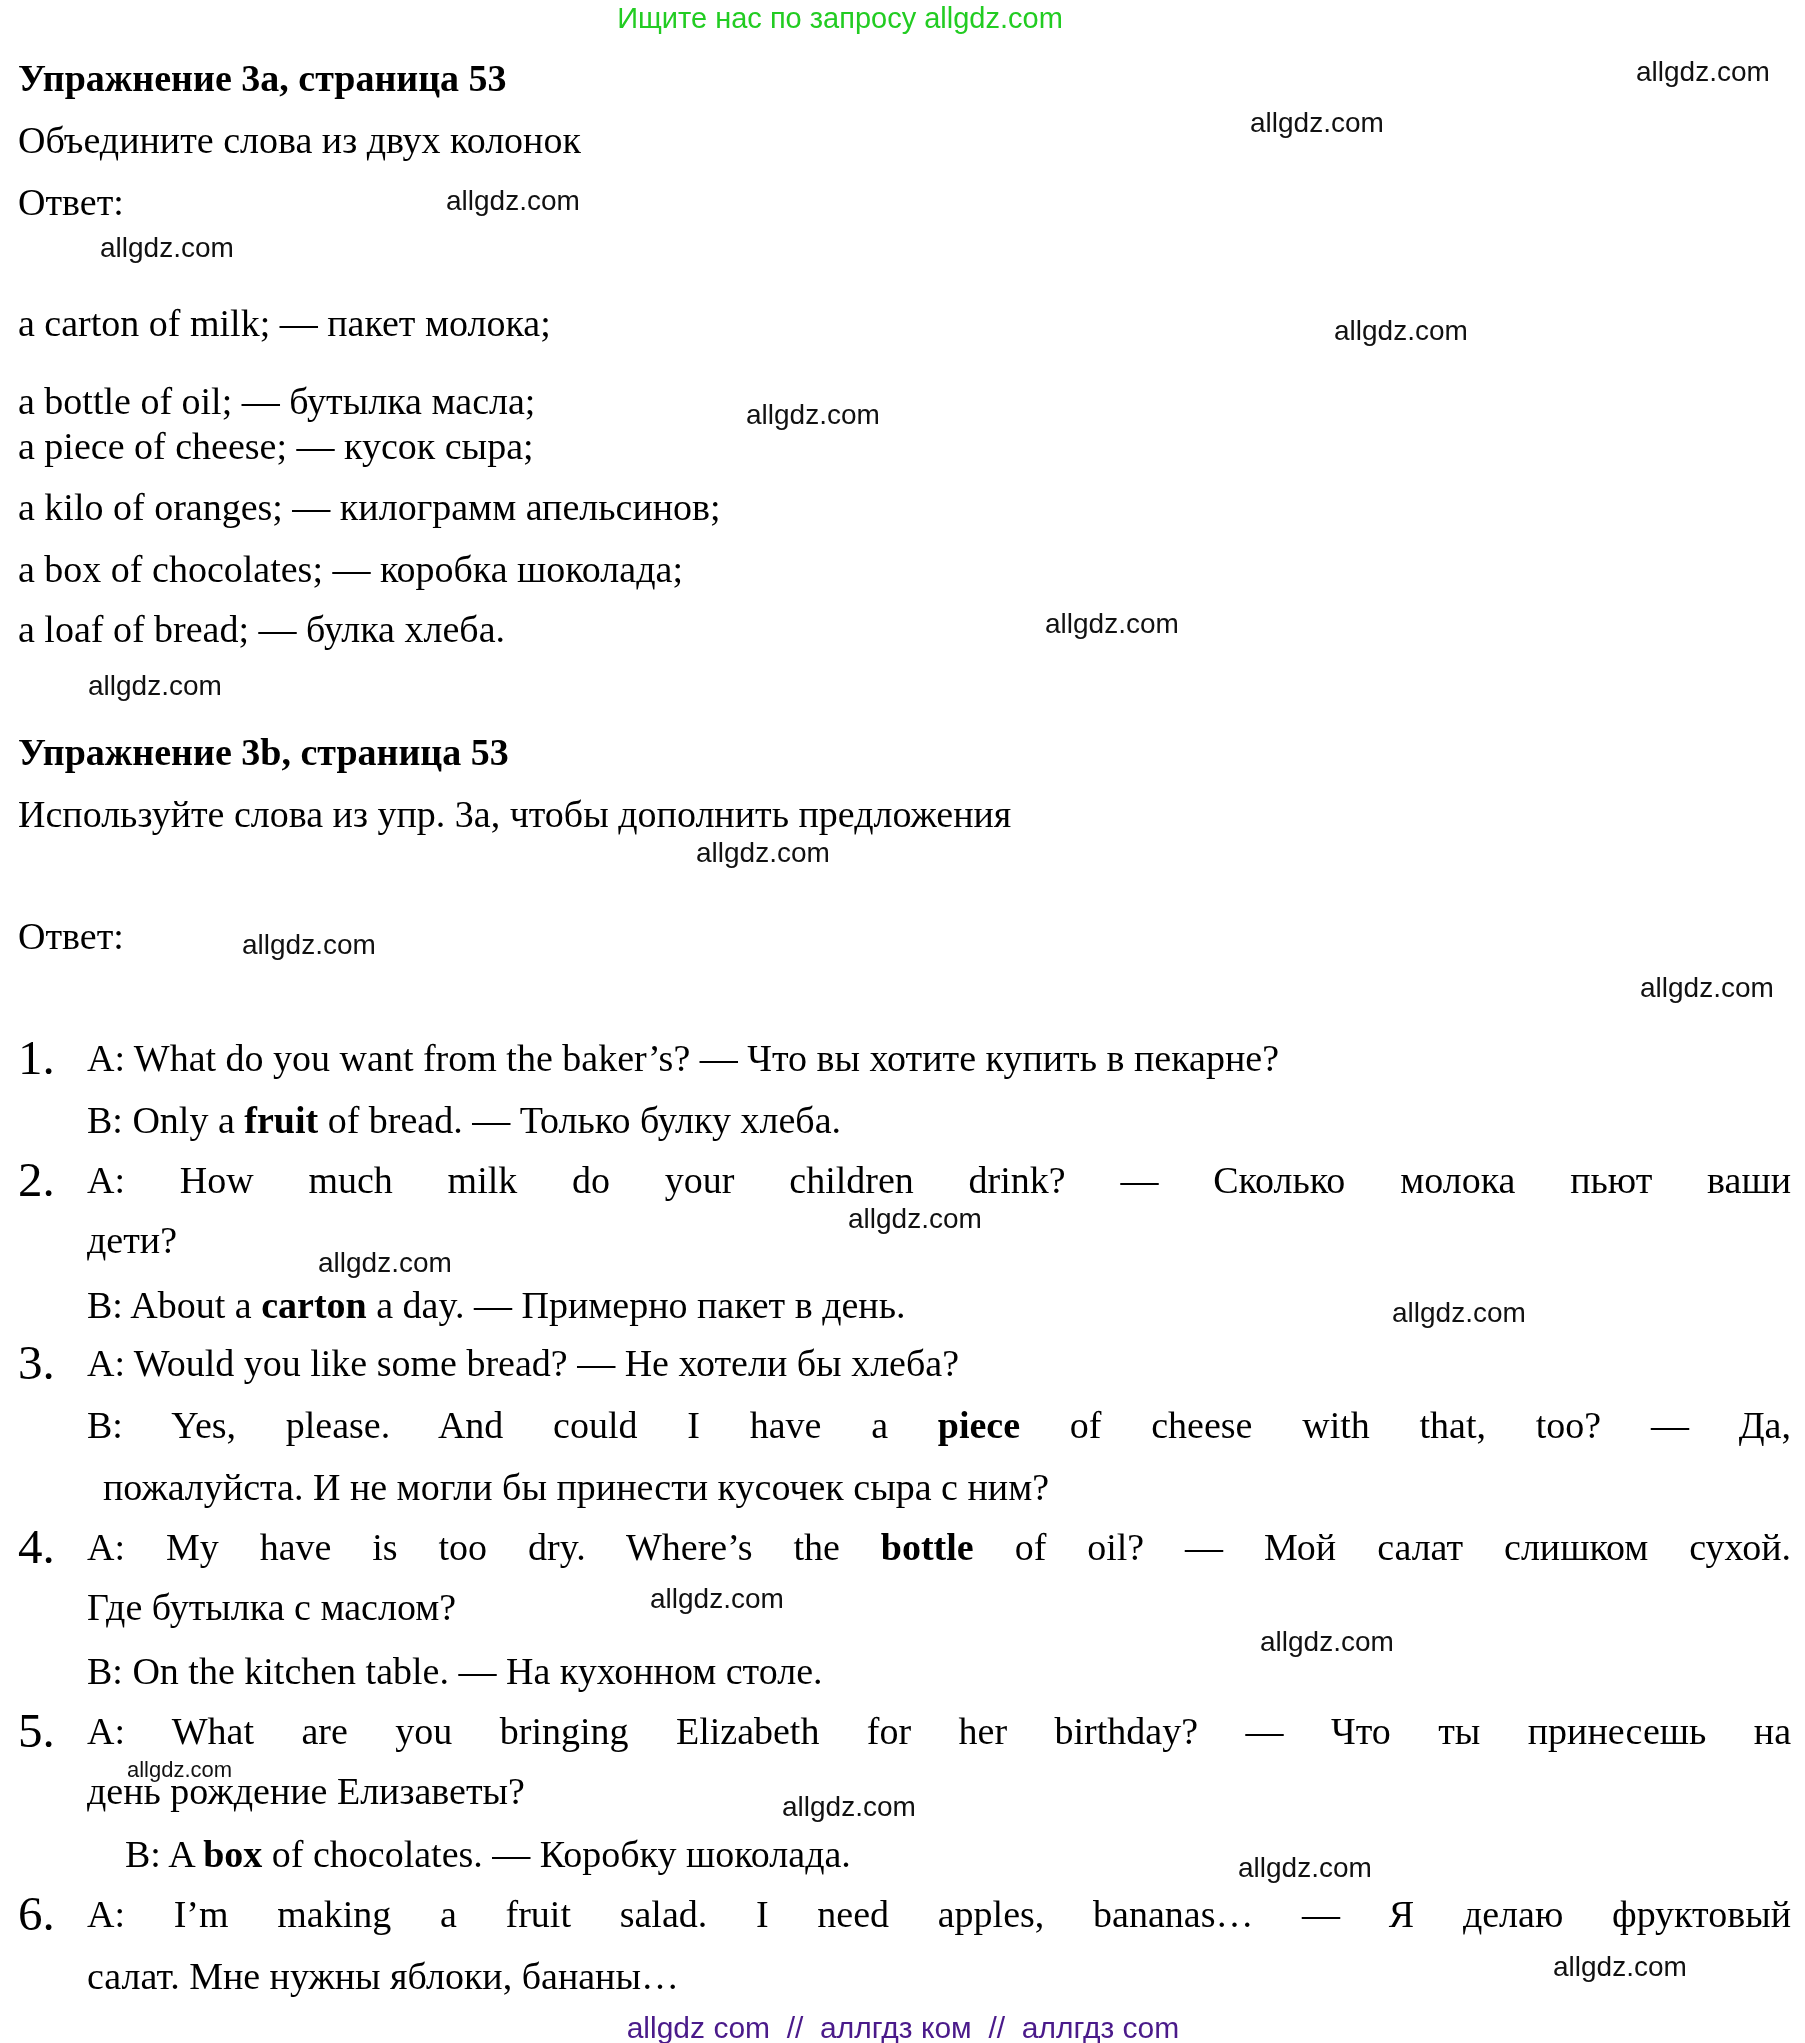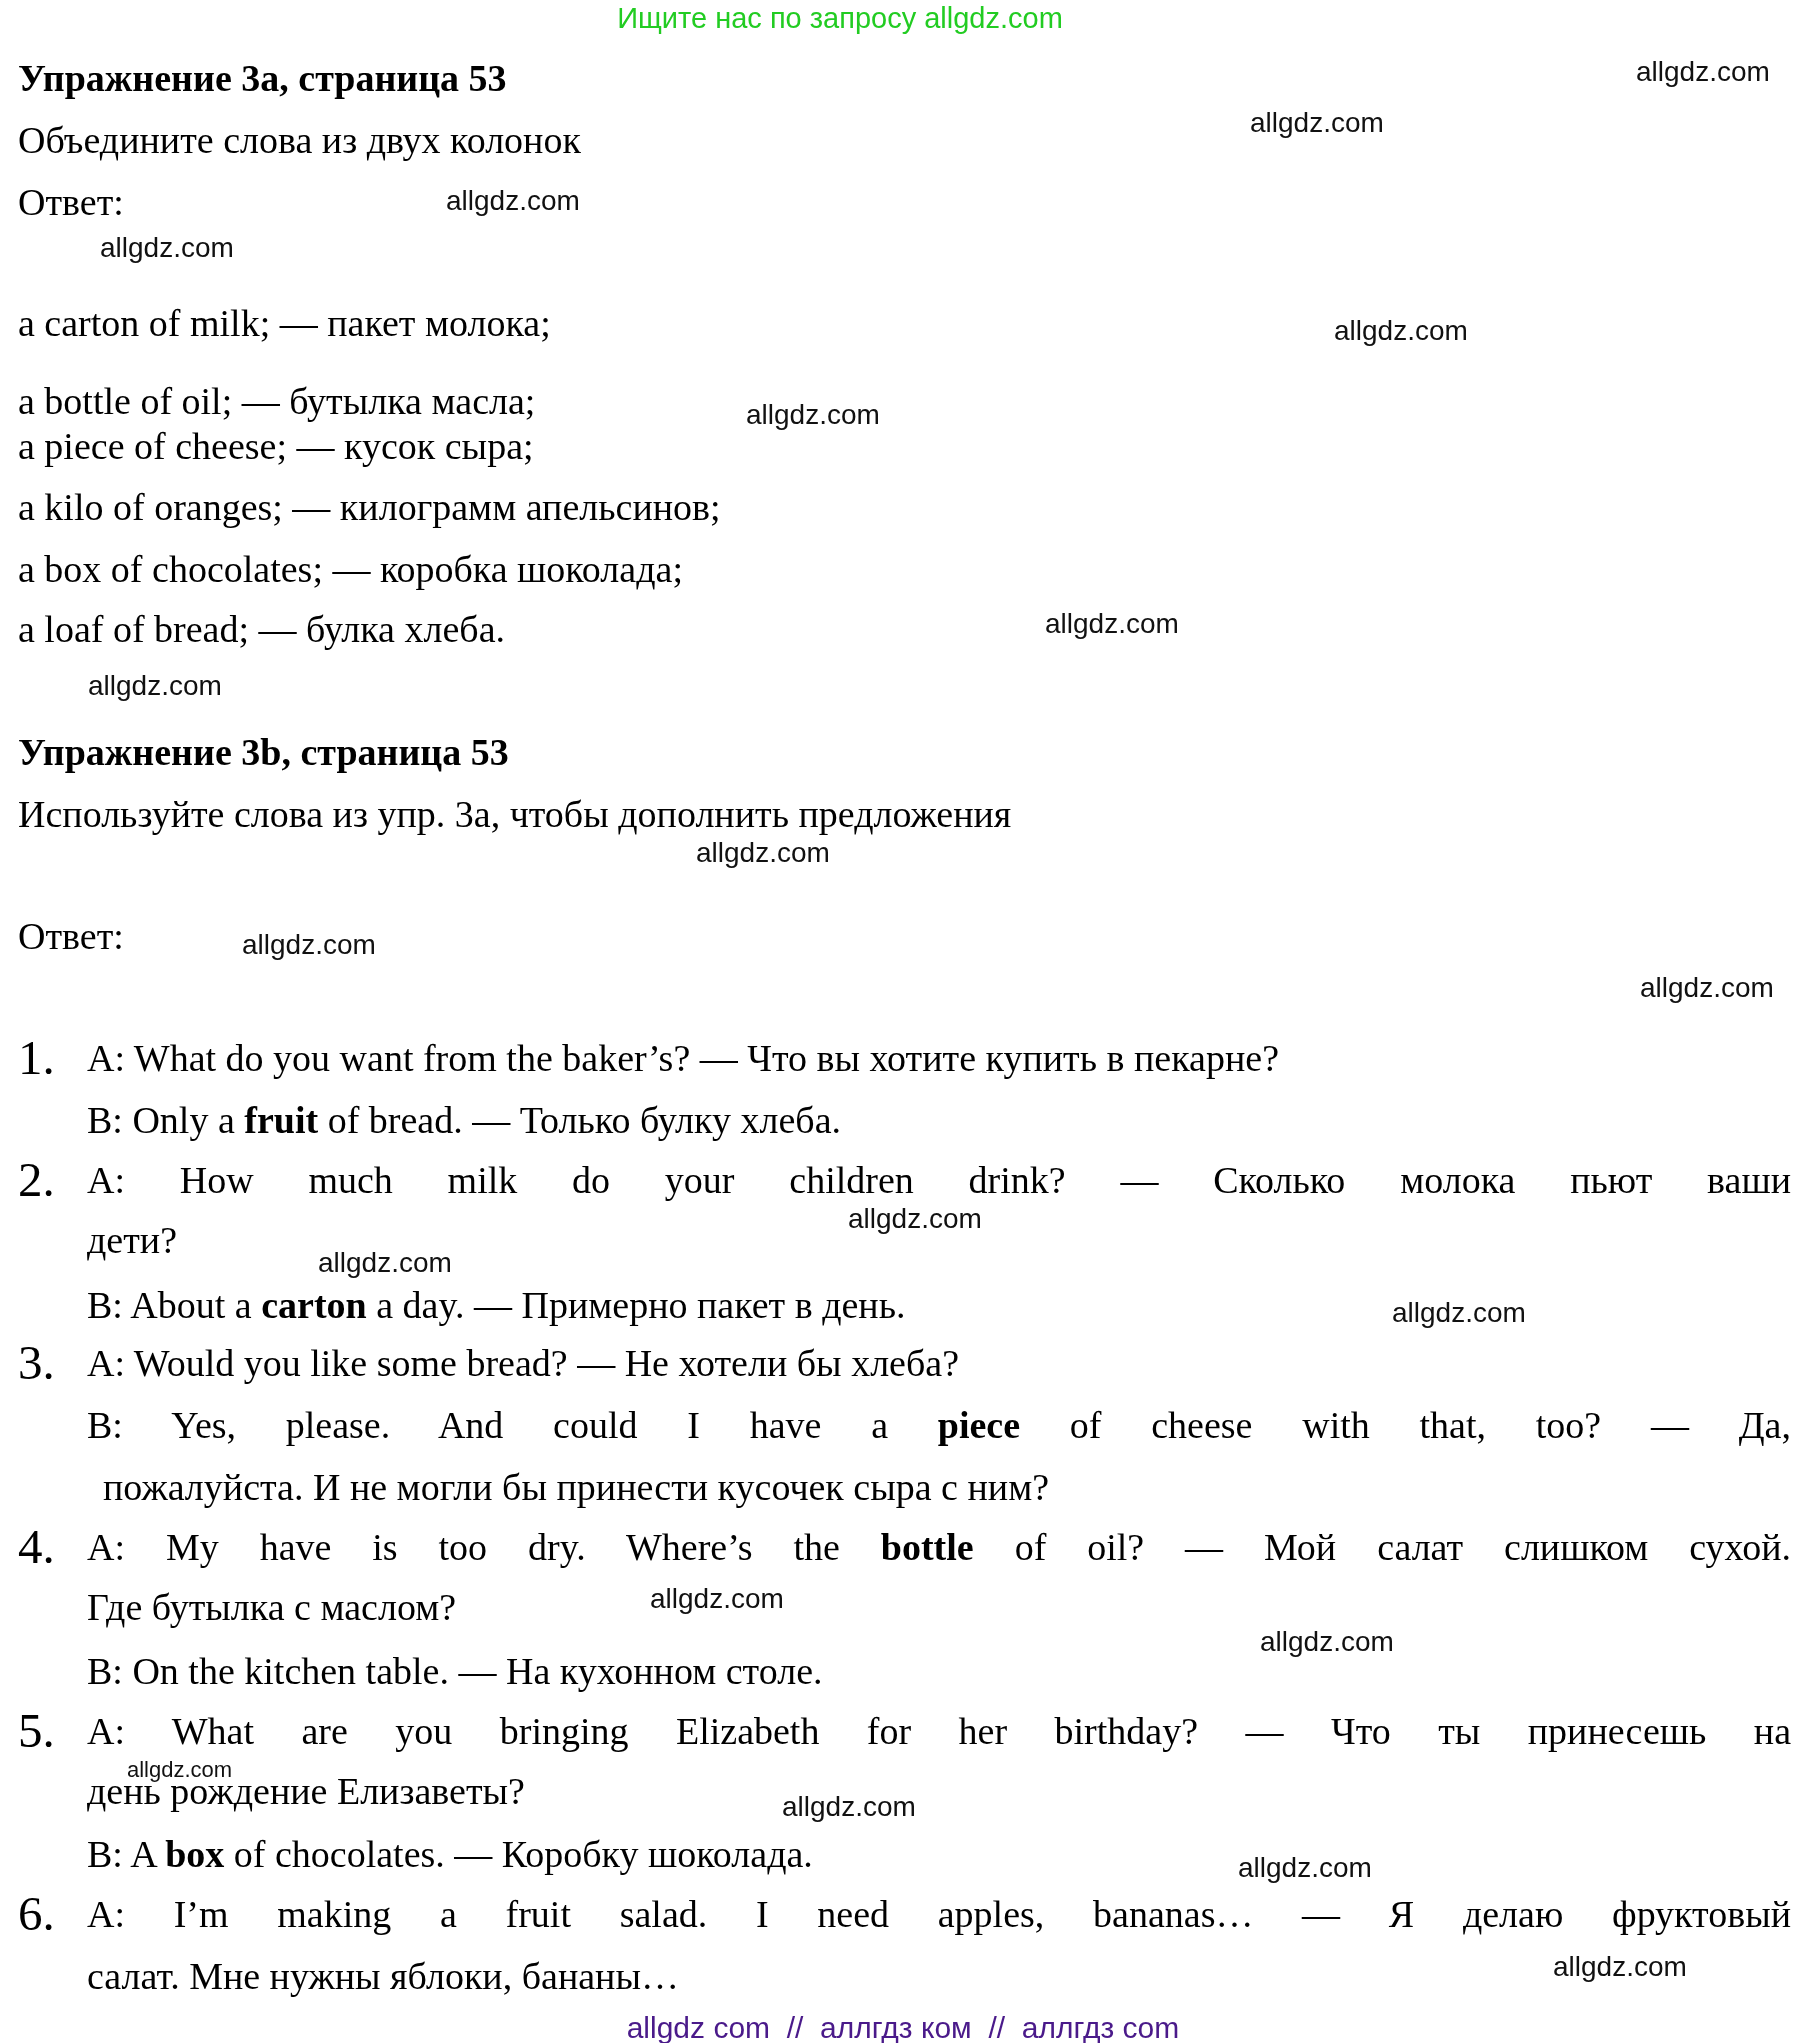--- a/index.html
+++ b/index.html
@@ -80,21 +80,21 @@
 <div class="line indent" style="top:1456px;margin-left:16px;">пожалуйста. И не могли бы принести кусочек сыра с ним?</div>
 
 <div class="num" style="top:1516px;">4.</div>
 <div class="line justify full" style="top:1516px;"><span>A: My have is too dry. Where’s the </span><b>bottle</b><span> of oil? — Мой салат слишком сухой.</span></div>
 <div class="line indent" style="top:1576px;">Где бутылка с маслом?</div>
 <div class="line indent" style="top:1640px;">B: On the kitchen table. — На кухонном столе.</div>
 
 <div class="num" style="top:1700px;">5.</div>
 <div class="line justify full" style="top:1700px;">A: What are you bringing Elizabeth for her birthday? — Что ты принесешь на</div>
 <div class="line indent" style="top:1760px;">день рождение Елизаветы?</div>
-<div class="line indent" style="top:1823px;"><span>B: A </span><b>box</b><span> of chocolates. — Коробку шоколада.</span></div>
+<div class="line indent" style="top:1823px;margin-left:38px;"><span>B: A </span><b>box</b><span> of chocolates. — Коробку шоколада.</span></div>
 
 <div class="num" style="top:1883px;">6.</div>
 <div class="line justify full" style="top:1883px;">A: I’m making a fruit salad. I need apples, bananas… — Я делаю фруктовый</div>
 <div class="line indent" style="top:1945px;">салат. Мне нужны яблоки, бананы…</div>
 
 <div class="wm" style="left:1636px; top:55px;">allgdz.com</div>
 <div class="wm" style="left:1250px; top:106px;">allgdz.com</div>
 <div class="wm" style="left:446px; top:184px;">allgdz.com</div>
 <div class="wm" style="left:100px; top:231px;">allgdz.com</div>
 <div class="wm" style="left:1334px; top:314px;">allgdz.com</div>

